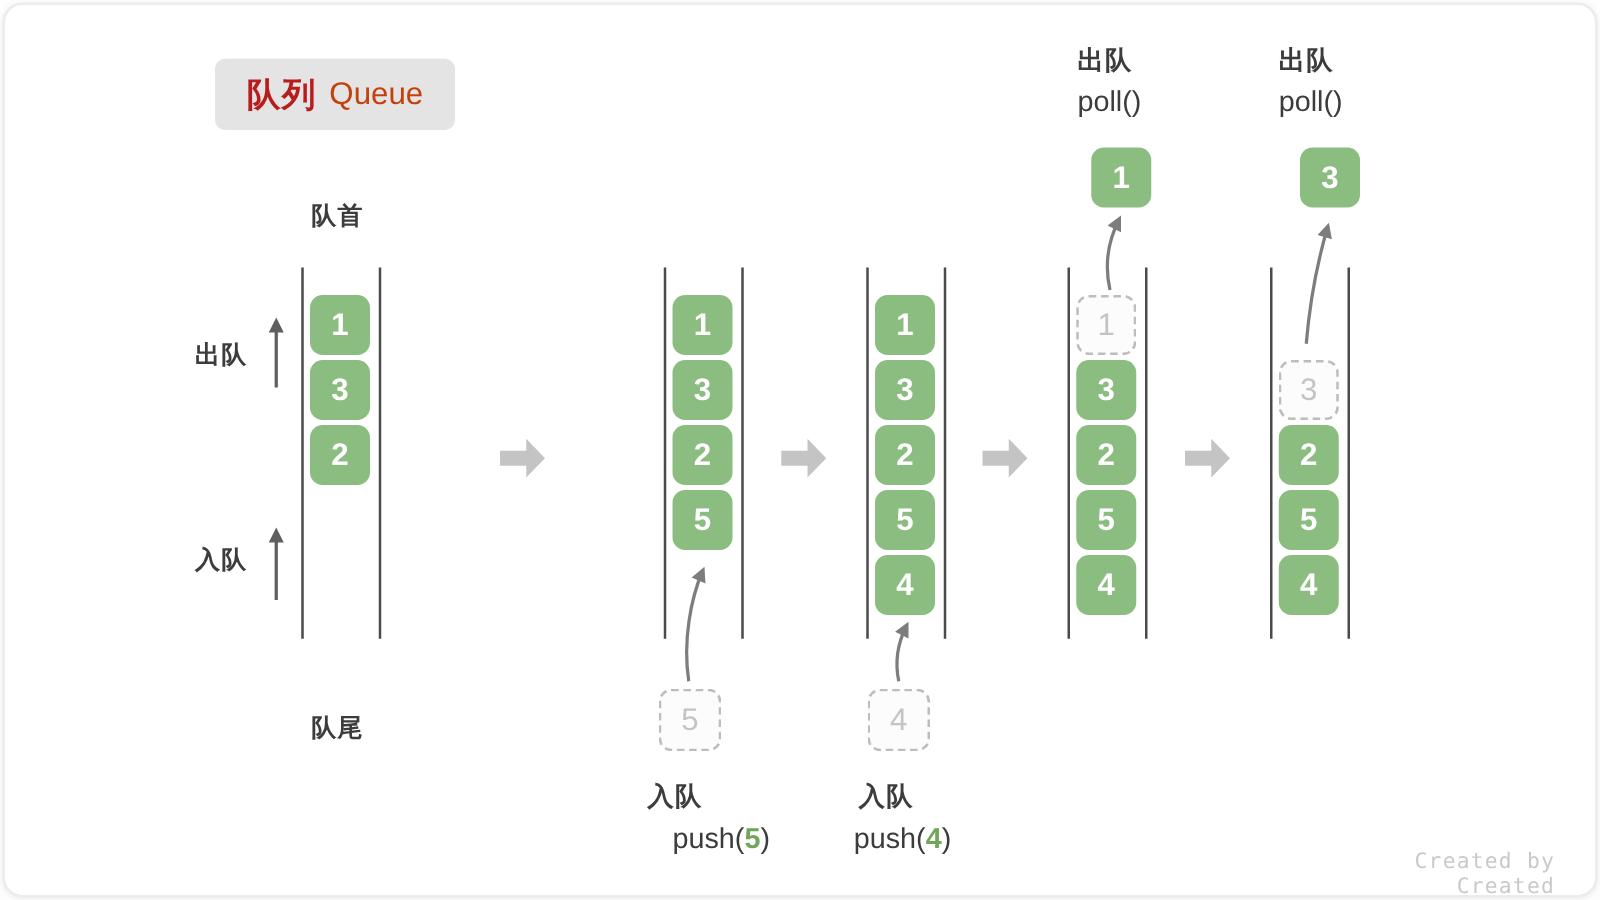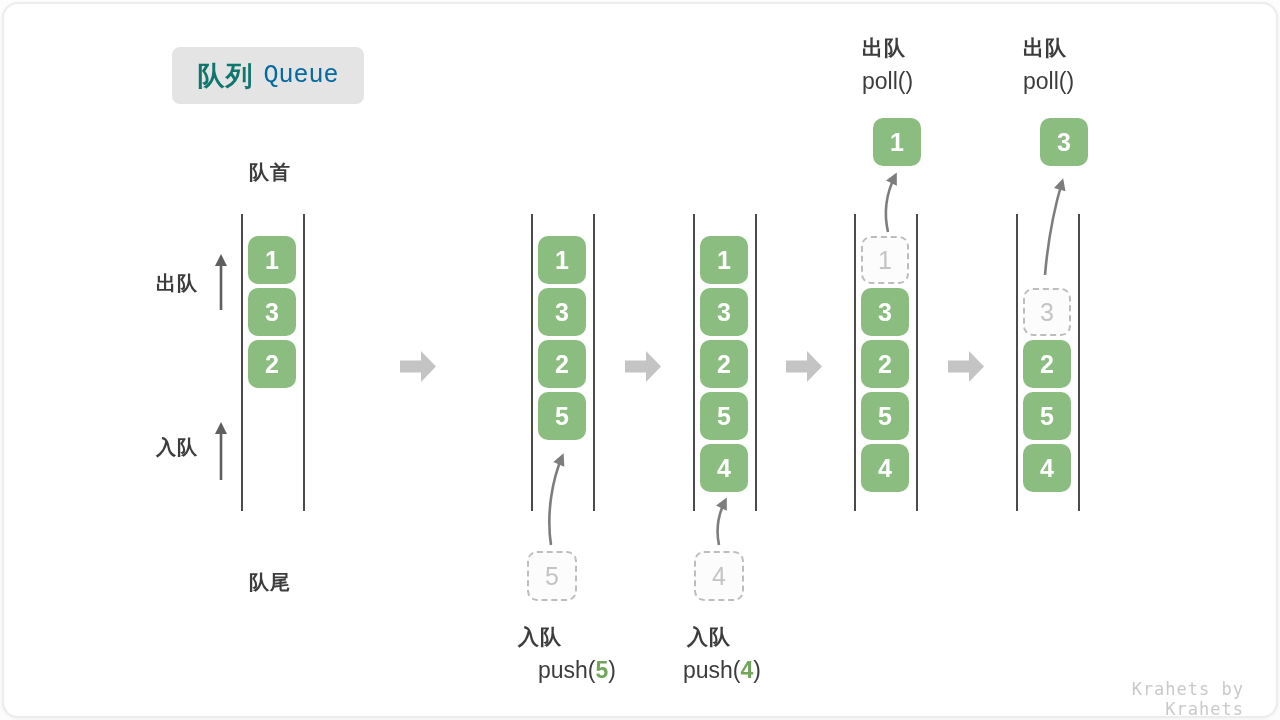--- a/index.html
+++ b/index.html
@@ -8,22 +8,22 @@
     position: relative; width: 1276px; height: 716px; margin: 2px;
     background: #ffffff; border: 2px solid #ececec; border-radius: 16px;
     box-shadow: 0 1px 4px rgba(0,0,0,0.06); overflow: hidden;
   }
   
   .title-badge {
     position: absolute; left: 168px; top: 43px; width: 192px; height: 57px;
     background: #e4e4e4; border-radius: 8px;
     display: flex; align-items: center; justify-content: center; gap: 10px;
   }
-  .title-zh { font-size: 27px; font-weight: 700; color: #0f766e; letter-spacing: 1px; }
-  .title-en { font-size: 25px; color: #0369a1; font-family: Liberation Mono, monospace; }
+  .title-zh { font-size: 27px; font-weight: 700; color: #b91c1c; letter-spacing: 1px; }
+  .title-en { font-size: 25px; color: #c2410c; font-family: Liberation Sans, sans-serif; }
 
   
   .cjk-label { position: absolute; font-size: 20px; font-weight: 700; color: #3c3c3c; letter-spacing: 1px; white-space: nowrap; }
 
   
   .wall { position: absolute; top: 210px; height: 297px; width: 1.6px; background: #4b4b4b; }
 
   
   .cell {
     position: absolute; width: 48px; height: 48px; border-radius: 10px;
@@ -142,15 +142,15 @@
       </marker>
     </defs>
     <path d="M217,306 L217,254" stroke="#5f5f5f" stroke-width="2.6" fill="none" marker-end="url(#ah-dark)"></path>
     <path d="M217,476 L217,422" stroke="#5f5f5f" stroke-width="2.6" fill="none" marker-end="url(#ah-dark)"></path>
     <path d="M547,541 C542,508 549,474 558,453" stroke="#7d7d7d" stroke-width="2.6" fill="none" marker-end="url(#ah-mid)"></path>
     <path d="M715,541 C711,522 716,507 721,497" stroke="#7d7d7d" stroke-width="2.6" fill="none" marker-end="url(#ah-mid)"></path>
     <path d="M884,228 C879,206 884,186 891,172" stroke="#7d7d7d" stroke-width="2.6" fill="none" marker-end="url(#ah-mid)"></path>
     <path d="M1041,271 C1044,235 1051,202 1058,178" stroke="#7d7d7d" stroke-width="2.6" fill="none" marker-end="url(#ah-mid)"></path>
   </svg>
 
-  <div class="watermark">Krahets by Krahets</div>
+  <div class="watermark">Created by Created</div>
 
 </div>
 
 </body></html>

